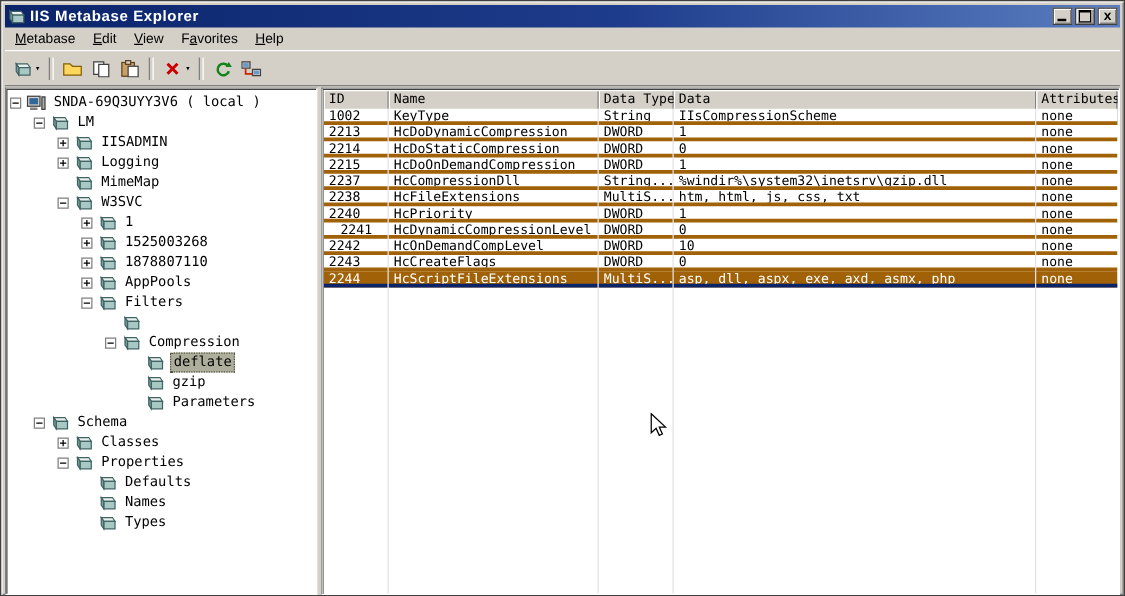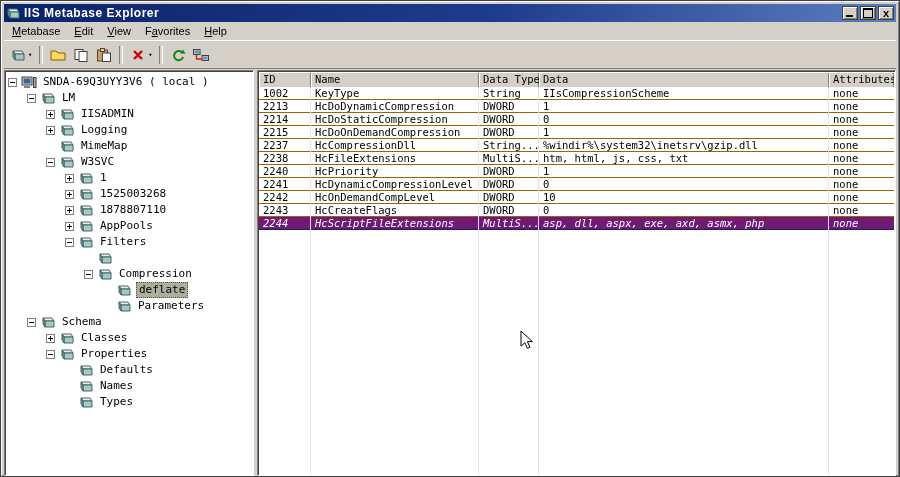--- a/index.html
+++ b/index.html
@@ -96,27 +96,27 @@
   .list-header{display:flex;height:15px;flex:0 0 auto;background:#d4d0c8;font-size:10.5px;}
   .hcell{
     box-sizing:border-box;height:28px;line-height:14px;padding:0 4px;
     background:#d4d0c8;white-space:nowrap;overflow:hidden;
     box-shadow:inset 1px 1px 0 #fff, inset -1px -1px 0 #808080;
   }
   .list-body{flex:1 1 auto;position:relative;background:#fff;font-size:10.5px;overflow:hidden;}
   .vline{position:absolute;top:0;bottom:0;width:1px;background:#e4e4e4;}
   .lrow{
     display:flex;height:13px;box-sizing:border-box;position:relative;
-    border-bottom:1px solid #a16207;color:#000;
+    border-bottom:3px solid #a16207;color:#000;
   }
   .lcell{
     box-sizing:border-box;padding:0 4px;line-height:12px;
     white-space:nowrap;overflow:hidden;
   }
-  .lrow.sel{background:#701a75;color:#fff;border-bottom-color:#0a246a;font-style:italic;}
+  .lrow.sel{background:#a16207;color:#fff;border-bottom-color:#0a246a;}
   
   .cursor{position:absolute;left:520px;top:330px;z-index:50;pointer-events:none;}
 </style>
 </head>
 <body>
 
 <div class="window">
 
   <div class="titlebar">
     <span class="title-icon">
@@ -344,20 +344,30 @@
           <span class="tree-label selected">deflate</span>
         </div>
         <div class="tree-row">
           <span class="tree-indent" style="width: 97px;"></span>
           <span class="expander none"></span>
           <span class="tree-icon"><svg width="16" height="13" viewBox="0 0 16 13">
               <polygon points="3,2 12,2 14,5 5,5" fill="#e8f0ee" stroke="#406464"></polygon>
               <polygon points="5,5 14,5 14,11 5,11" fill="#a8c8c4" stroke="#406464"></polygon>
               <polygon points="3,2 5,5 5,11 3,8" fill="#78a09c" stroke="#406464"></polygon>
             </svg></span>
+          <span class="tree-label">gzip</span>
+        </div>
+        <div class="tree-row">
+          <span class="tree-indent" style="width: 97px;"></span>
+          <span class="expander none"></span>
+          <span class="tree-icon"><svg width="16" height="13" viewBox="0 0 16 13">
+              <polygon points="3,2 12,2 14,5 5,5" fill="#e8f0ee" stroke="#406464"></polygon>
+              <polygon points="5,5 14,5 14,11 5,11" fill="#a8c8c4" stroke="#406464"></polygon>
+              <polygon points="3,2 5,5 5,11 3,8" fill="#78a09c" stroke="#406464"></polygon>
+            </svg></span>
           <span class="tree-label">Parameters</span>
         </div>
         <div class="tree-row">
           <span class="tree-indent" style="width: 21px;"></span>
           <span class="expander minus"></span>
           <span class="tree-icon"><svg width="16" height="13" viewBox="0 0 16 13">
               <polygon points="3,2 12,2 14,5 5,5" fill="#e8f0ee" stroke="#406464"></polygon>
               <polygon points="5,5 14,5 14,11 5,11" fill="#a8c8c4" stroke="#406464"></polygon>
               <polygon points="3,2 5,5 5,11 3,8" fill="#78a09c" stroke="#406464"></polygon>
             </svg></span>
@@ -467,21 +477,21 @@
             <div class="lcell" style="flex: 1 1 0%;">none</div>
           </div>
           <div class="lrow">
             <div class="lcell" style="width: 52px;">2240</div>
             <div class="lcell" style="width: 168px;">HcPriority</div>
             <div class="lcell" style="width: 60px;">DWORD</div>
             <div class="lcell" style="width: 290px;">1</div>
             <div class="lcell" style="flex: 1 1 0%;">none</div>
           </div>
           <div class="lrow">
-            <div class="lcell" style="width: 52px;">2241</div>
+            <div class="lcell" style="width: 52px; text-align: center;">2241</div>
             <div class="lcell" style="width: 168px;">HcDynamicCompressionLevel</div>
             <div class="lcell" style="width: 60px;">DWORD</div>
             <div class="lcell" style="width: 290px;">0</div>
             <div class="lcell" style="flex: 1 1 0%;">none</div>
           </div>
           <div class="lrow">
             <div class="lcell" style="width: 52px;">2242</div>
             <div class="lcell" style="width: 168px;">HcOnDemandCompLevel</div>
             <div class="lcell" style="width: 60px;">DWORD</div>
             <div class="lcell" style="width: 290px;">10</div>

